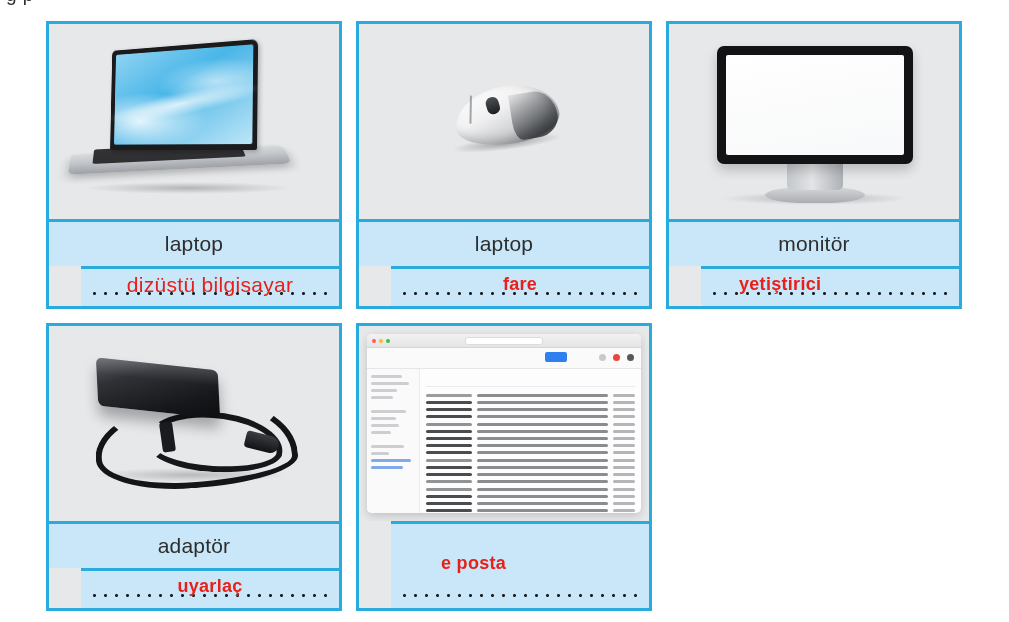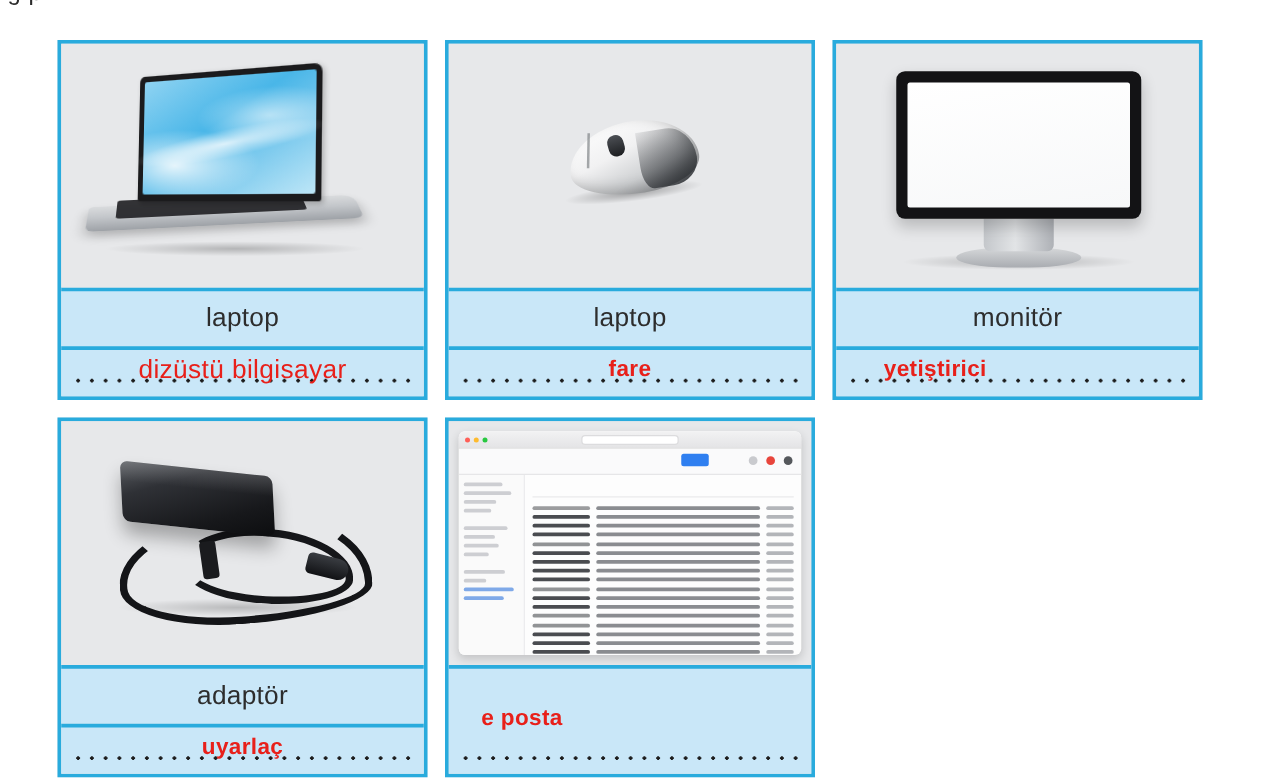--- a/index.html
+++ b/index.html
@@ -23,21 +23,21 @@
     font-size: 19px;
     color: #2b2b2b;
     letter-spacing: .5px;
     white-space: nowrap;
   }
 
   
   .grid {
     position: absolute;
     left: 46px;
-    top: 32px;
+    top: 21px;
     width: 932px;
     display: grid;
     grid-template-columns: repeat(3, 296px);
     grid-template-rows: repeat(2, 288px);
     column-gap: 14px;
     row-gap: 14px;
   }
 
   .card {
     border: 3px solid #29abdd;
@@ -67,20 +67,21 @@
   }
 
   .card-answer {
     flex: 1 1 auto;
     background: #c9e7f8;
     border-top: 3px solid #29abdd;
     position: relative;
     display: flex;
     align-items: center;
     justify-content: flex-end;
+    margin-left: 32px;
   }
 
   
   .dotline {
     position: absolute;
     left: 8px;
     right: 8px;
     bottom: 11px;
     height: 3px;
     background-image: radial-gradient(circle, #1d1d1d 1.3px, transparent 1.6px);
@@ -99,21 +100,21 @@
     white-space: nowrap;
     transform: translateY(-3px);
   }
   .answer-text.thin {
     font-weight: normal;
     font-size: 21px;
   }
   .ans-wrap { width: 100%; display: flex; align-items: center; }
   .ans-wrap.center  { justify-content: center; }
   .ans-wrap.left32  { justify-content: flex-start; padding-left: 38px; box-sizing: border-box; }
-  .ans-wrap.left56  { justify-content: flex-start; padding-left: 26px; box-sizing: border-box; }
+  .ans-wrap.left56  { justify-content: flex-start; padding-left: 50px; box-sizing: border-box; }
   .ans-wrap.left80  { justify-content: flex-start; padding-left: 86px; box-sizing: border-box; }
 
   
   .art { position: absolute; inset: 0; }
 
   
   .lt-screen {
     position: absolute; left: 36px; top: 14px;
     width: 172px; height: 112px;
     background: #1b1b1d;

